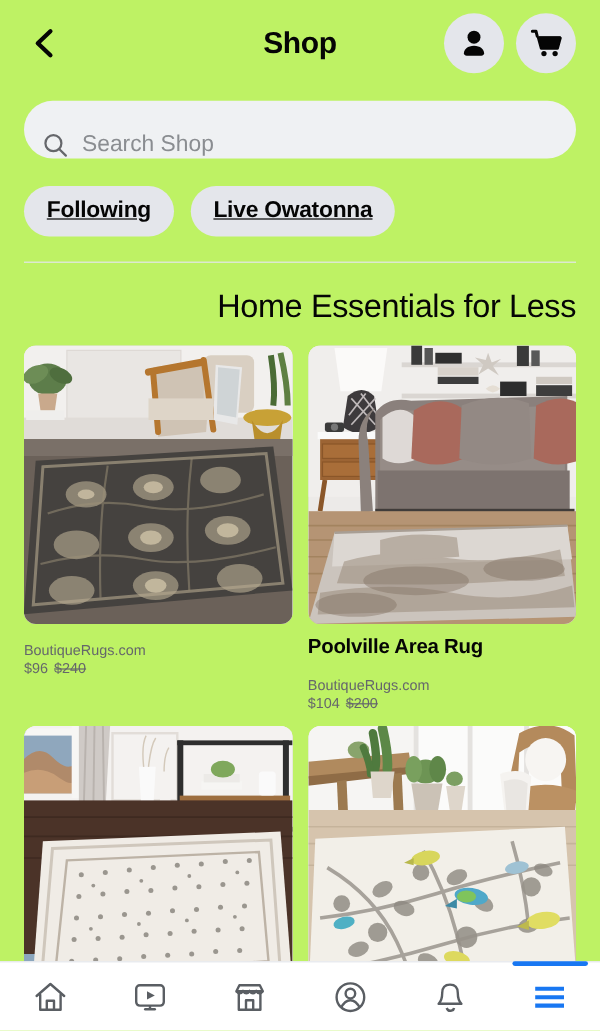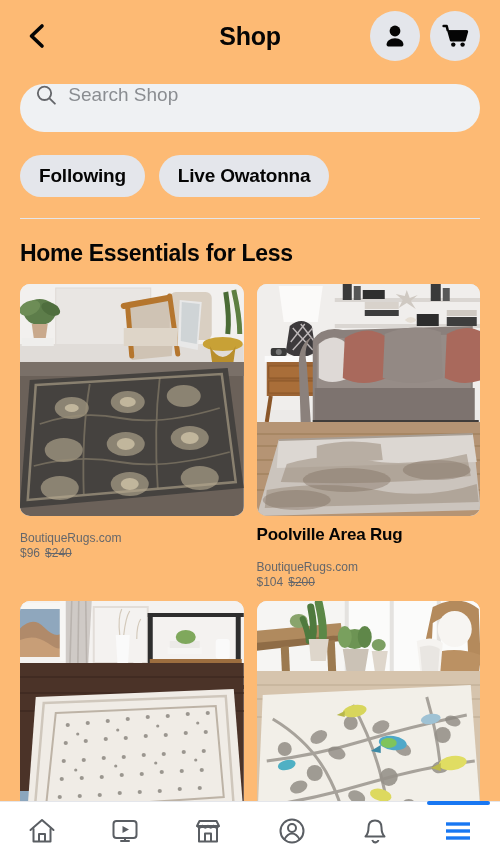--- a/index.html
+++ b/index.html
@@ -2,21 +2,21 @@
 <html><head>
 <meta charset="utf-8">
 <style>
   * { box-sizing: border-box; margin: 0; padding: 0; }
   html, body {
     width: 500px; height: 859px;
     background: #ffffff;
     font-family: "Liberation Sans", sans-serif;
     overflow: hidden;
   }
-  .screen { position: relative; width: 500px; height: 859px; background:#fdba74; overflow:hidden; }
+  .screen { position: relative; width: 500px; height: 859px; background:#bef264; overflow:hidden; }
 
   
   .header {
     height: 72px; display: flex; align-items: center;
     padding: 0 20px; position: relative;
   }
   .back-btn {
     width: 40px; height: 40px; display:flex; align-items:center; justify-content:center;
     cursor: pointer; margin-left: -4px;
   }
@@ -29,42 +29,42 @@
   .circle-btn {
     width: 50px; height: 50px; border-radius: 50%;
     background: #E4E6EB; display:flex; align-items:center; justify-content:center;
     cursor: pointer;
   }
 
   
   .search-wrap { padding: 12px 20px 0 20px; }
   .search-bar {
     height: 48px; border-radius: 24px; background: #EFF1F3;
-    display: flex; align-items: flex-start; padding: 0 16px; gap: 12px;
+    display: flex; align-items: flex-end; padding: 0 16px; gap: 12px;
   }
   .search-input {
     border: none; outline: none; background: transparent;
     font-family: "Liberation Sans", sans-serif;
     font-size: 19px; color: #65676B; width: 100%;
   }
   .search-input::placeholder { color: #8A8D91; }
 
   
   .chips { display:flex; gap: 14px; padding: 23px 20px 0 20px; }
   .chip {
     background: #E4E6EB; border-radius: 22px;
     padding: 10px 19px; font-size: 19px; font-weight: bold; color: #050505;
-    cursor: pointer; white-space: nowrap; letter-spacing: -0.2px;
+    cursor: pointer; white-space: nowrap; letter-spacing: -0.2px; text-decoration: underline;
   }
 
   
   .divider { height: 1px; background: #E4E6EB; margin: 21px 20px 0 20px; }
   .section-title {
-    font-size: 23px; font-weight: bold; color: #050505;
-    padding: 21px 20px 0 20px; letter-spacing: -0.3px;
+    font-size: 27px; font-weight: normal; color: #050505;
+    padding: 21px 20px 0 20px; letter-spacing: -0.3px; text-align: right;
   }
 
   
   .grid {
     display: grid; grid-template-columns: 1fr 1fr;
     gap: 12px 13px; padding: 17px 20px 0 20px;
   }
   .card { cursor: pointer; }
   .thumb {
     width: 100%; height: 232px; border-radius: 10px; overflow: hidden;

